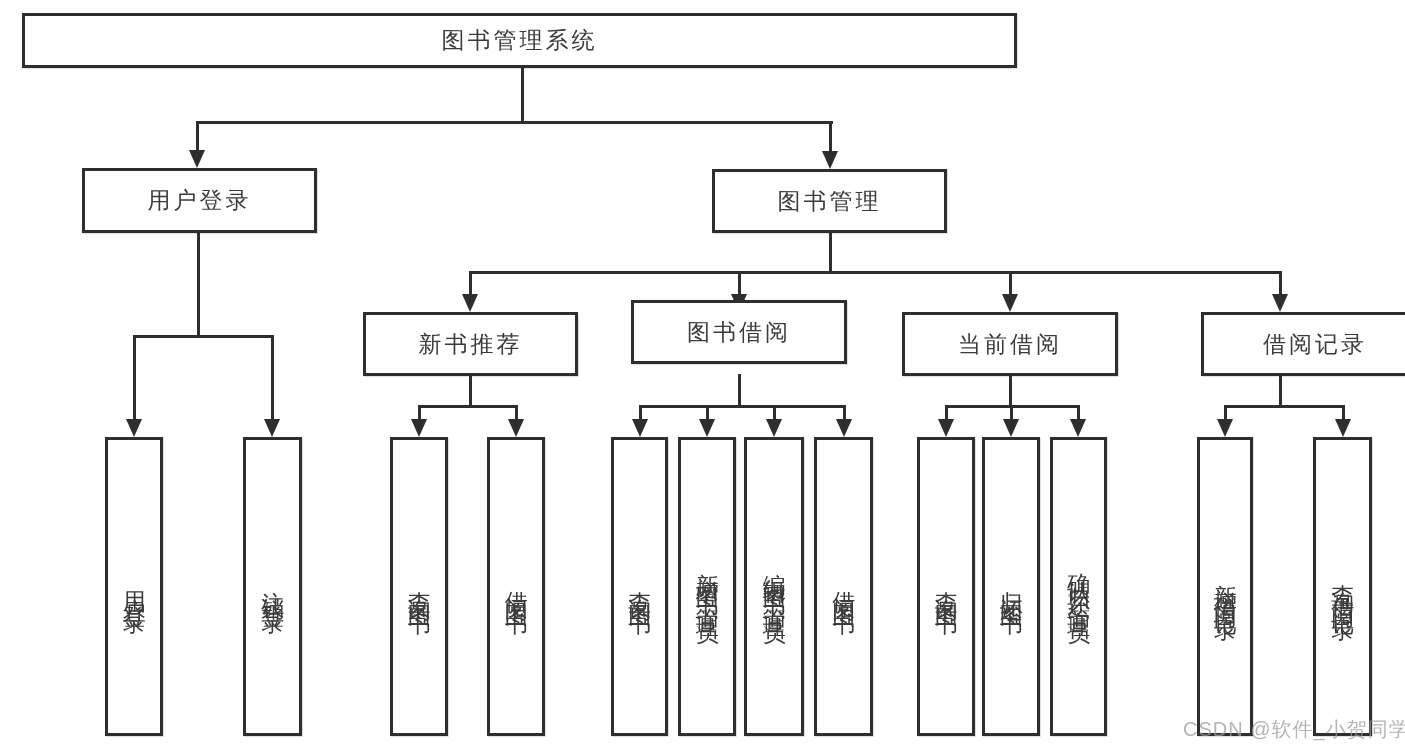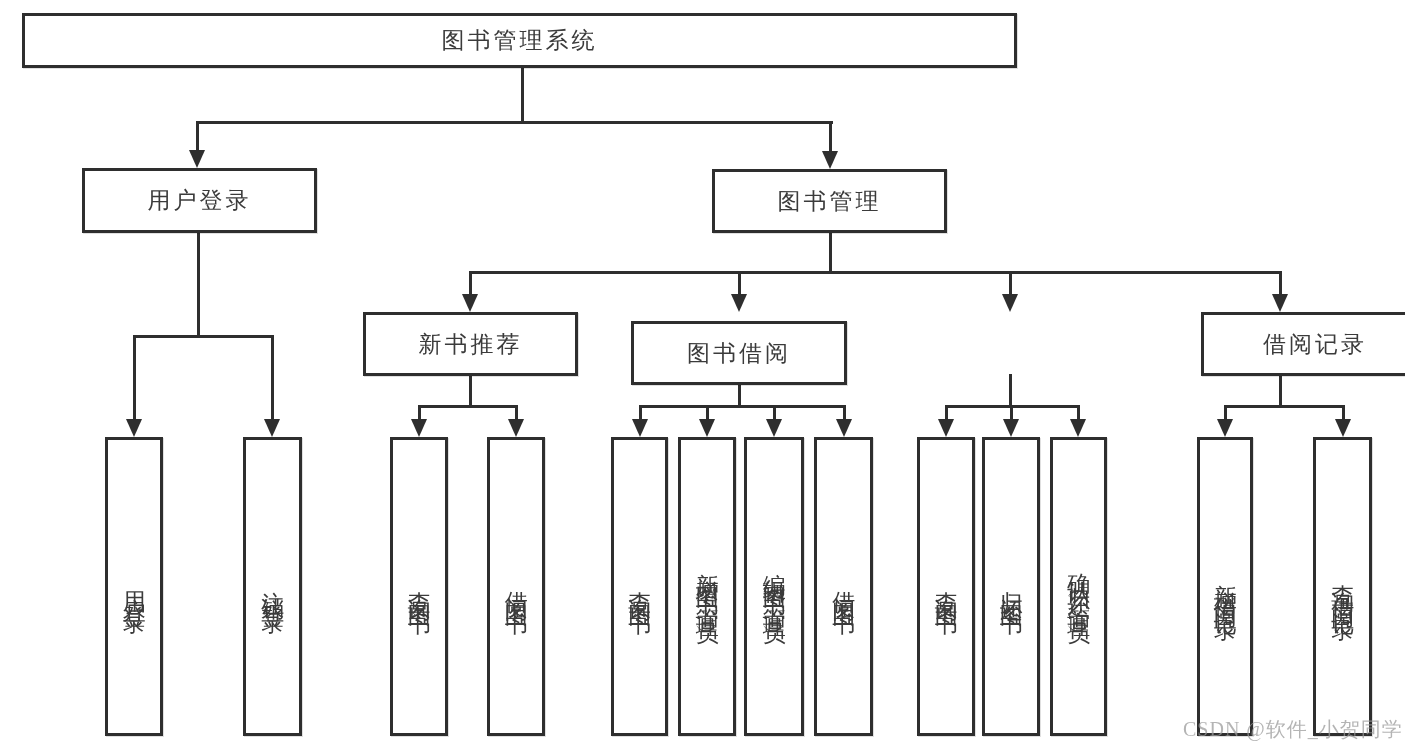--- a/index.html
+++ b/index.html
@@ -1,20 +1,20 @@
 <!DOCTYPE html>
 <html><head>
 <meta charset="utf-8">
 <style>
   html,body{margin:0;padding:0;background:#ffffff;}
   .canvas{
     position:relative;
     width:1405px;height:747px;
     background:#ffffff;
-    font-family:Liberation Serif, serif;
+    font-family:Liberation Sans, sans-serif;
     overflow:hidden;
   }
   .node{
     position:absolute;
     box-sizing:border-box;
     border:3px solid #2e2e2e;
     background:#ffffff;
     display:flex;align-items:center;justify-content:center;
     font-size:23px;letter-spacing:3px;color:#3b3b3b;
     box-shadow:1px 1px 0 rgba(0,0,0,0.12);
@@ -123,22 +123,25 @@
   <div class="node" style="left:82px;top:168px;width:235px;height:65px">
     <span>用户登录</span>
   </div>
   <div class="node" style="left:363px;top:312px;width:215px;height:64px">
     <span>新书推荐</span>
   </div>
 
   <div class="node" style="left:712px;top:169px;width:235px;height:64px">
     <span>图书管理</span>
   </div>
-  <div class="node" style="left:631px;top:321px;width:216px;height:64px">
+  <div class="node" style="left:631px;top:300px;width:216px;height:64px">
     <span>图书借阅</span>
+  </div>
+  <div class="node" style="left:902px;top:312px;width:216px;height:64px">
+    <span>当前借阅</span>
   </div>
   <div class="node" style="left:1201px;top:312px;width:228px;height:64px">
     <span>借阅记录</span>
   </div>
 
   <div class="vnode" style="left:105px;width:58px">
     <span>用户登录</span>
   </div>
   <div class="vnode" style="left:243px;width:59px">
     <span>注销登录</span>

